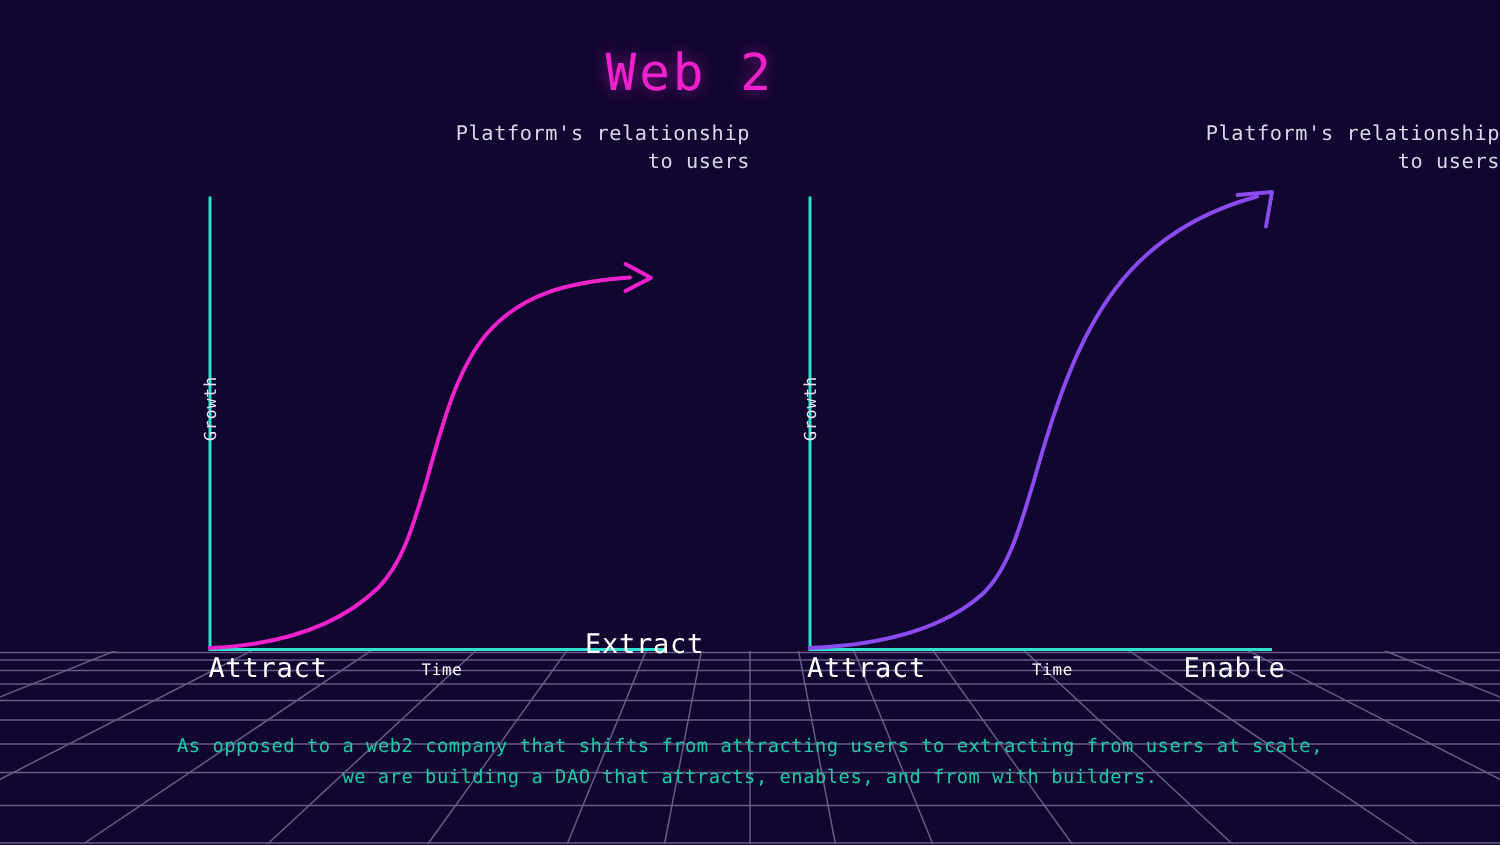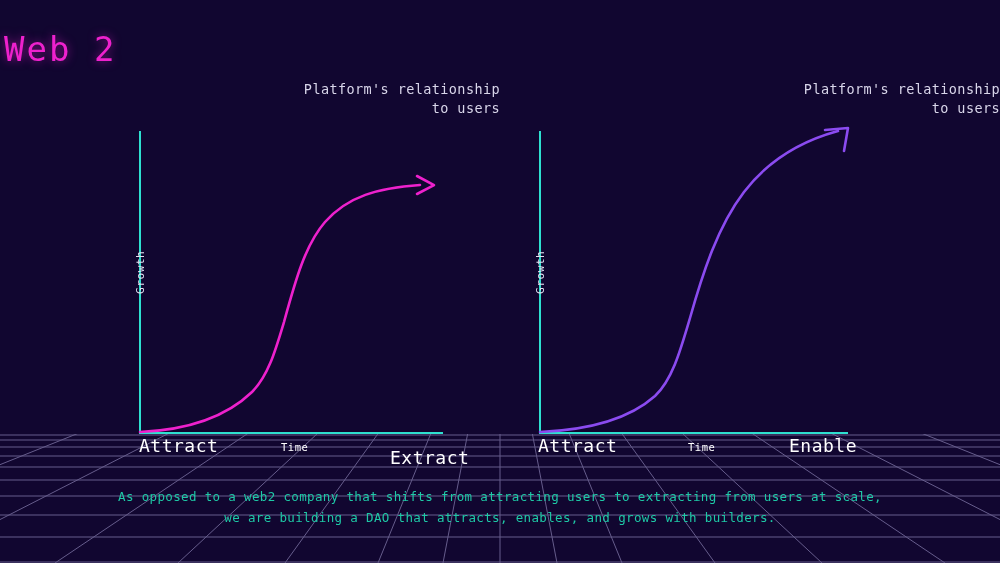--- a/index.html
+++ b/index.html
@@ -18,22 +18,22 @@
     overflow:hidden;
   }
   .grid-floor svg{display:block;}
 
   
   .panel{position:absolute;top:0;width:500px;height:470px;}
   .panel.left{left:0;}
   .panel.right{left:500px;}
 
   .chart-title{
-    position:absolute;top:32px;left:4px;width:100%;
-    text-align:left;
+    position:absolute;top:32px;left:16px;width:100%;
+    text-align:right;
     font-size:34px;letter-spacing:2px;font-weight:400;
     line-height:1;
   }
   .chart-title.web2{color:#ee21cd;text-shadow:0 0 10px rgba(238,33,205,.55);}
   .chart-title.dao{color:#8b4bf0;text-shadow:0 0 10px rgba(139,75,240,.5);}
 
   .chart-sub{
     position:absolute;top:80px;left:0;width:100%;
     text-align:right;color:#d9d6ea;
     font-size:13.5px;line-height:19px;letter-spacing:.4px;
@@ -135,21 +135,21 @@
 
         <path d="M417,176 L434,185.2 L417,194" fill="none" stroke="#ee21cd" stroke-width="2.6" stroke-linecap="round" stroke-linejoin="round"></path>
       </svg>
 
       <div class="ylabel" style="left:134px;top:294px;">Growth</div>
 
       <div class="xtick big" style="left:139px;bottom:14px;">Attract</div>
 
       <div class="xtick small" style="left:281px;top:441px;">Time</div>
 
-      <div class="xtick big" style="left:390px;bottom:2px;">Extract</div>
+      <div class="xtick big" style="left:390px;bottom:30px;">Extract</div>
     </div>
   </div>
 
   <div class="panel right">
 
 
     <div class="chart-sub">
       <div>Platform's relationship</div>
       <div>to users</div>
     </div>
@@ -173,16 +173,16 @@
       <div class="xtick big" style="left:38px;bottom:14px;">Attract</div>
 
       <div class="xtick small" style="left:188px;top:441px;">Time</div>
 
       <div class="xtick big" style="left:289px;bottom:14px;">Enable</div>
     </div>
   </div>
 
   <div class="caption">
     <div>As opposed to a web2 company that shifts from attracting users to extracting from users at scale,</div>
-    <div>we are building a DAO that attracts, enables, and grows with builders.</div>
+    <div>we are building a DAO that attracts, enables, and from with builders.</div>
   </div>
 
 </div>
 
 </body></html>

